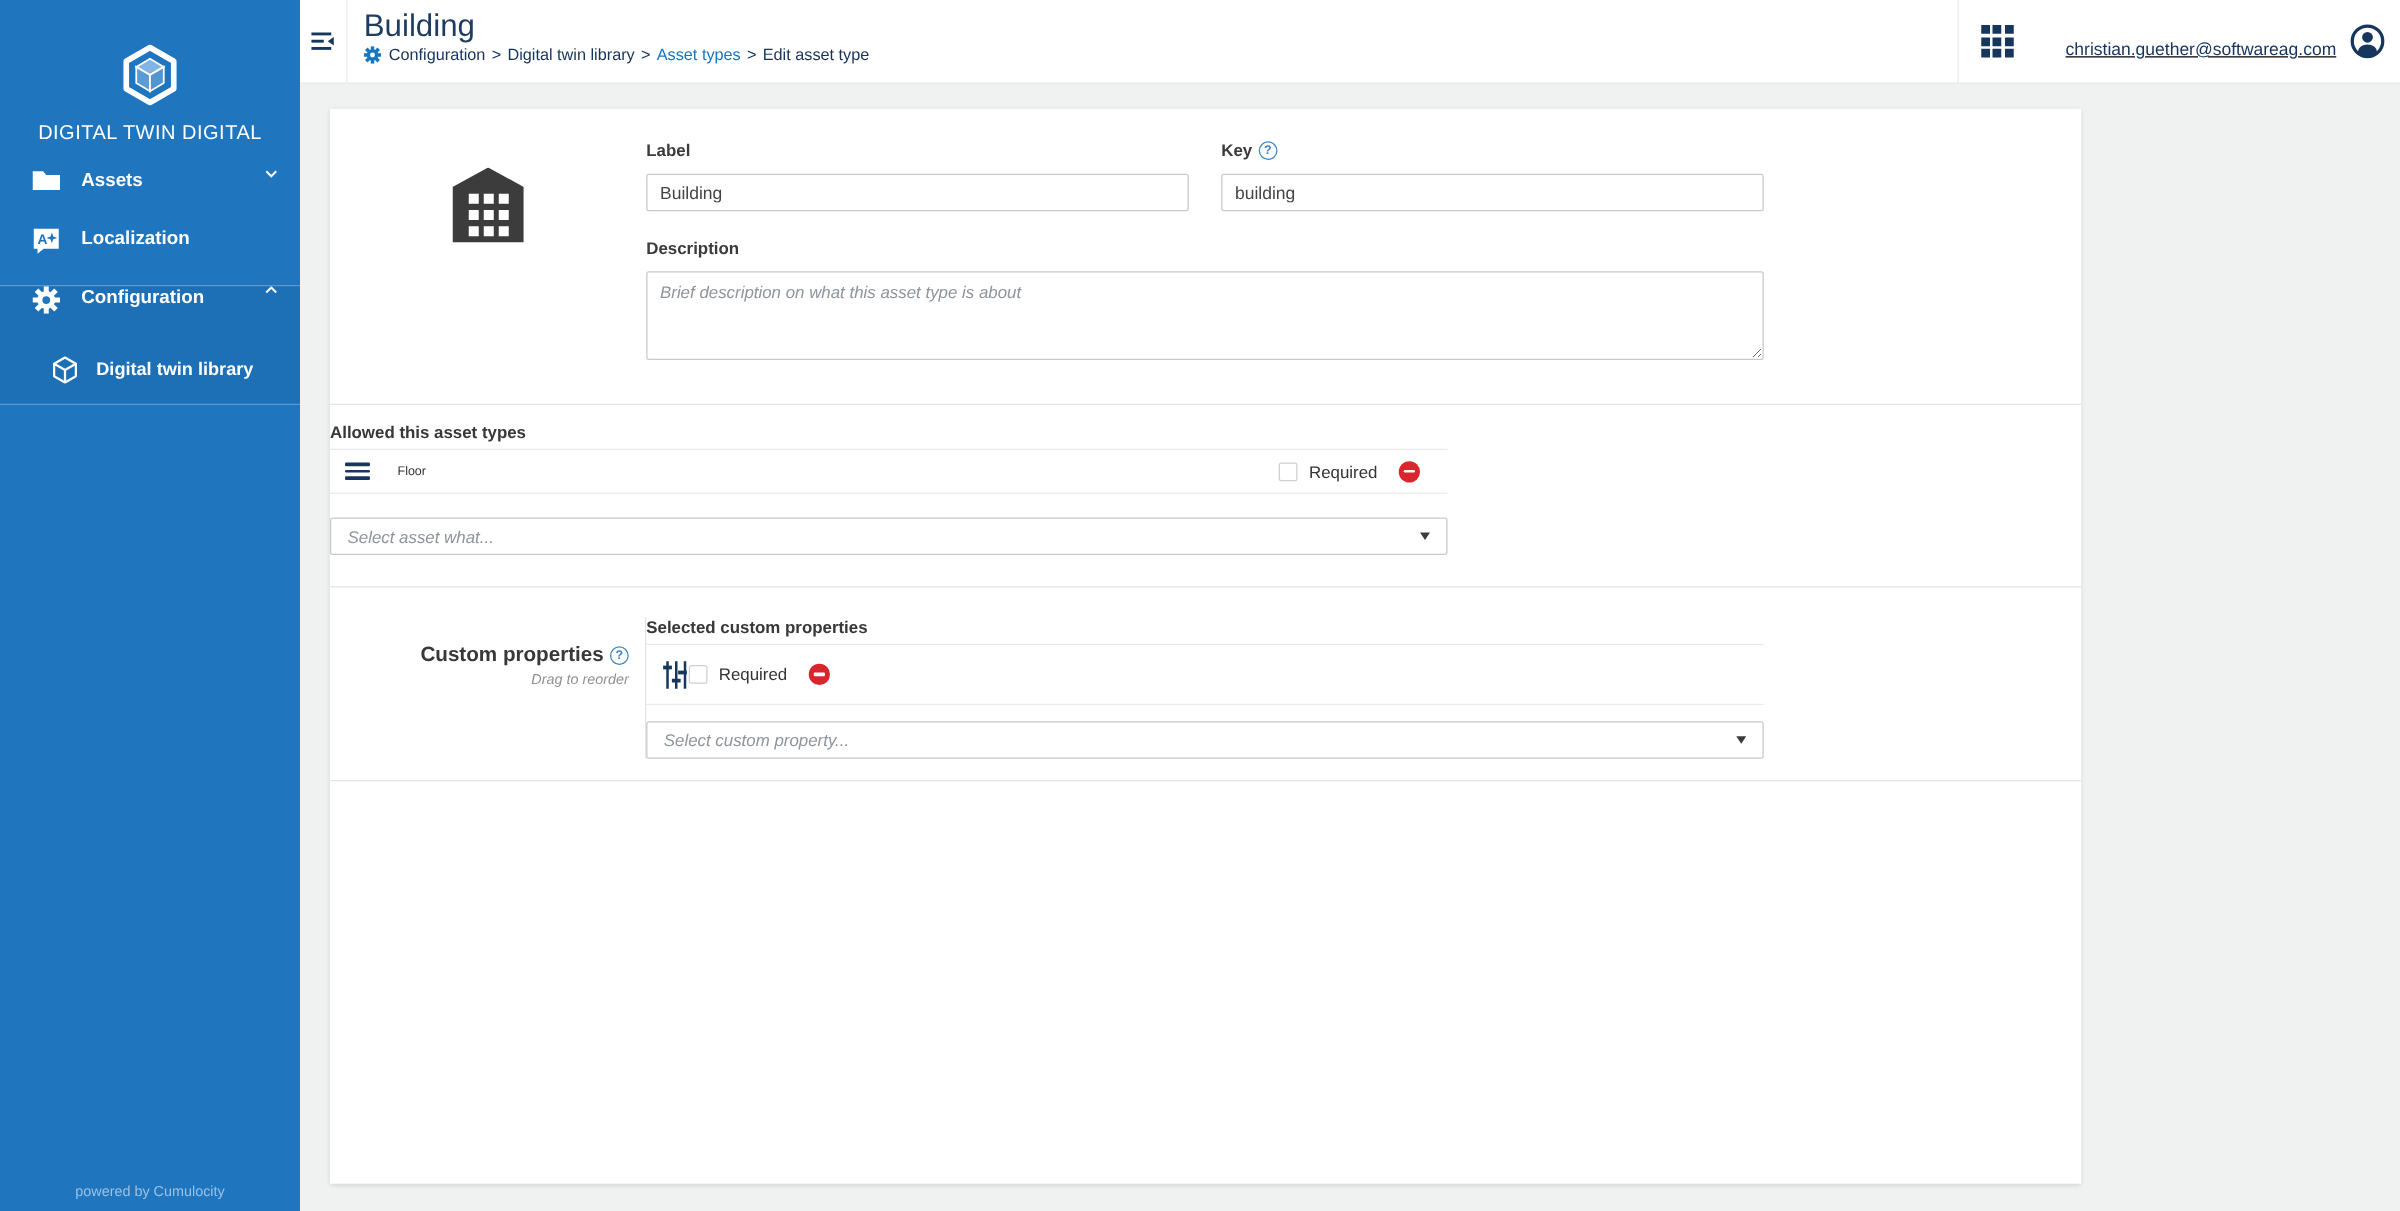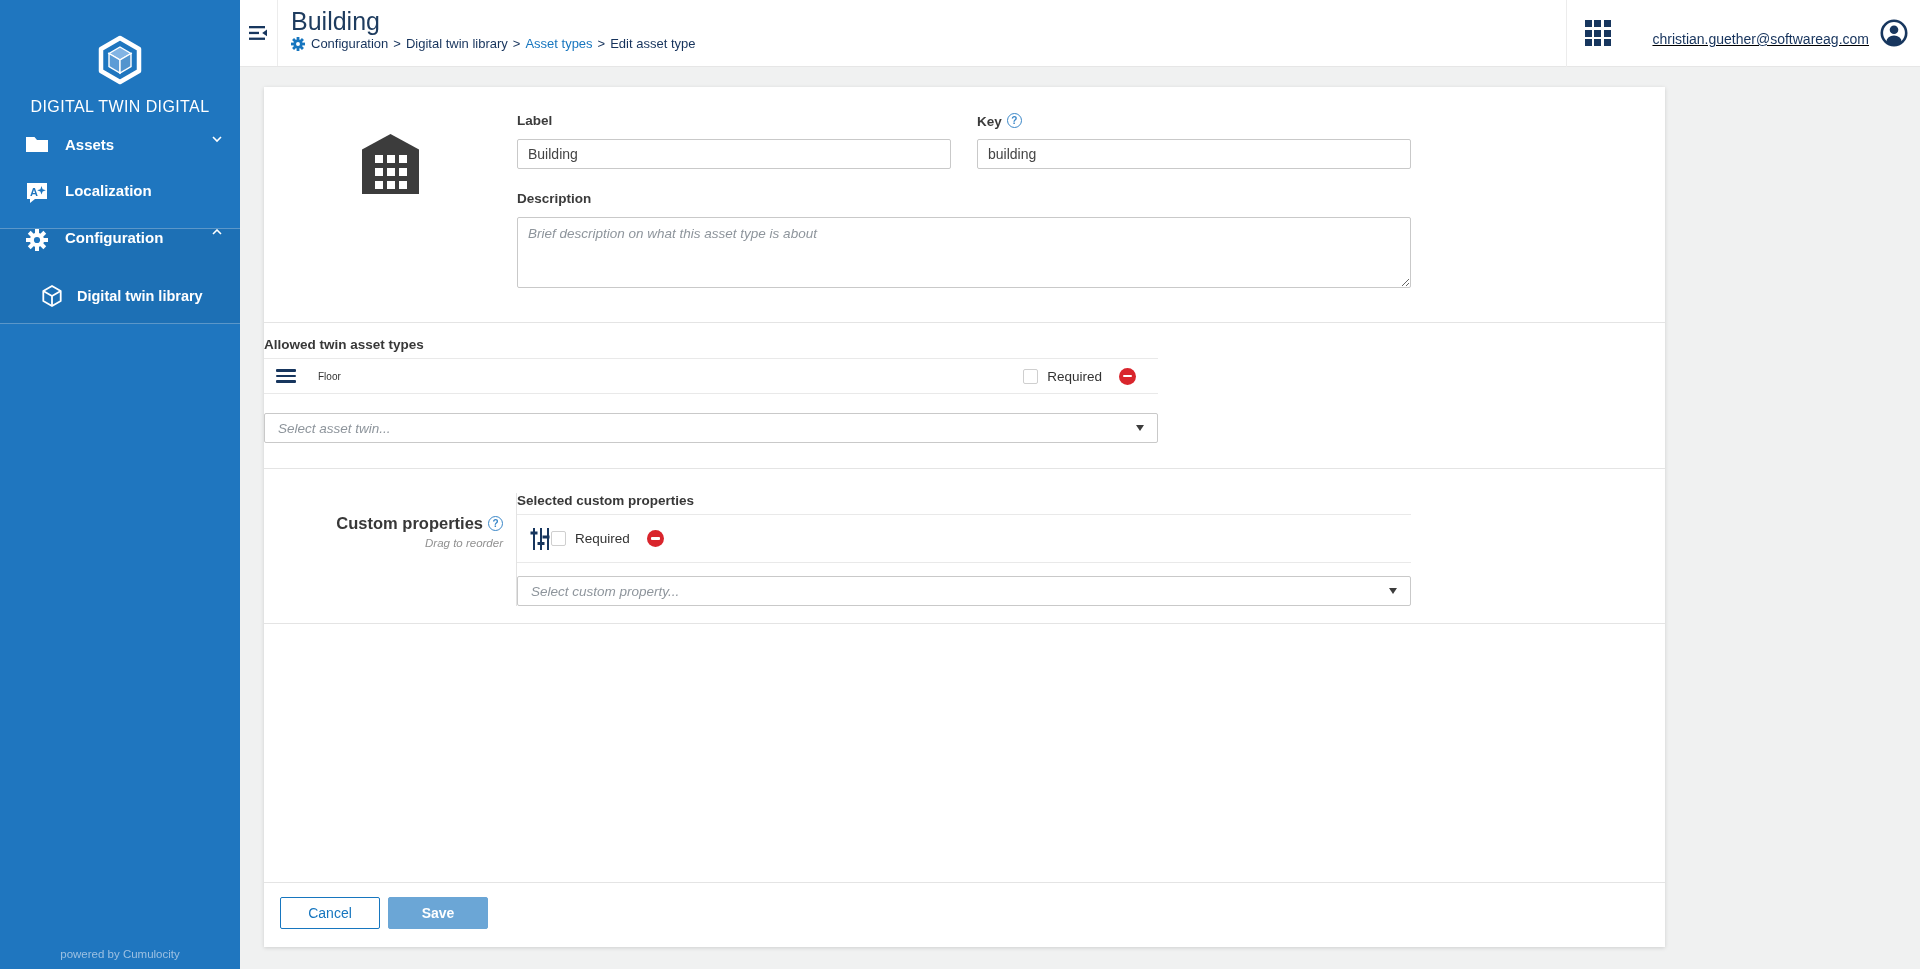--- a/index.html
+++ b/index.html
@@ -269,38 +269,38 @@
           </div>
           <div class="desc-group">
             <div class="field-label">Description</div>
             <textarea class="desc-area" placeholder="Brief description on what this asset type is about" style=""></textarea>
           </div>
         </div>
       </section>
 
       <section class="sec s2 sec-divider">
         <div class="sec-body">
-          <div class="list-title">Allowed twin asset types</div>
+          <div class="list-title">Allowed this asset types</div>
           <div class="item-list">
             <div class="item-row row-h35">
               <span class="dragbars">
                   <i></i>
                   <i></i>
                   <i></i>
                 </span>
               <span class="item-label">Floor</span>
               <input type="checkbox" class="req-check" style="">
               <span class="req-label">Required</span>
               <span class="remove-btn">
                   <i></i>
                 </span>
             </div>
           </div>
           <div class="select-box">
-            <span class="ph">Select asset twin...</span>
+            <span class="ph">Select asset what...</span>
             <span class="caret"></span>
           </div>
         </div>
       </section>
 
       <section class="sec s3 sec-divider">
         <div class="sec-left bordered">
           <span class="sec-title">Custom properties</span><span class="help">?</span>
           <div class="sec-subtitle">Drag to reorder</div>
         </div>
@@ -327,20 +327,16 @@
           </div>
           <div class="select-box" style="margin-top:13px;">
             <span class="ph">Select custom property...</span>
             <span class="caret"></span>
           </div>
         </div>
       </section>
 
       <div class="spacer"></div>
 
-      <div class="card-footer">
-        <button class="btn btn-cancel">Cancel</button>
-        <button class="btn btn-save">Save</button>
-      </div>
 
     </div>
   </div>
 </div>
 
 </body></html>

